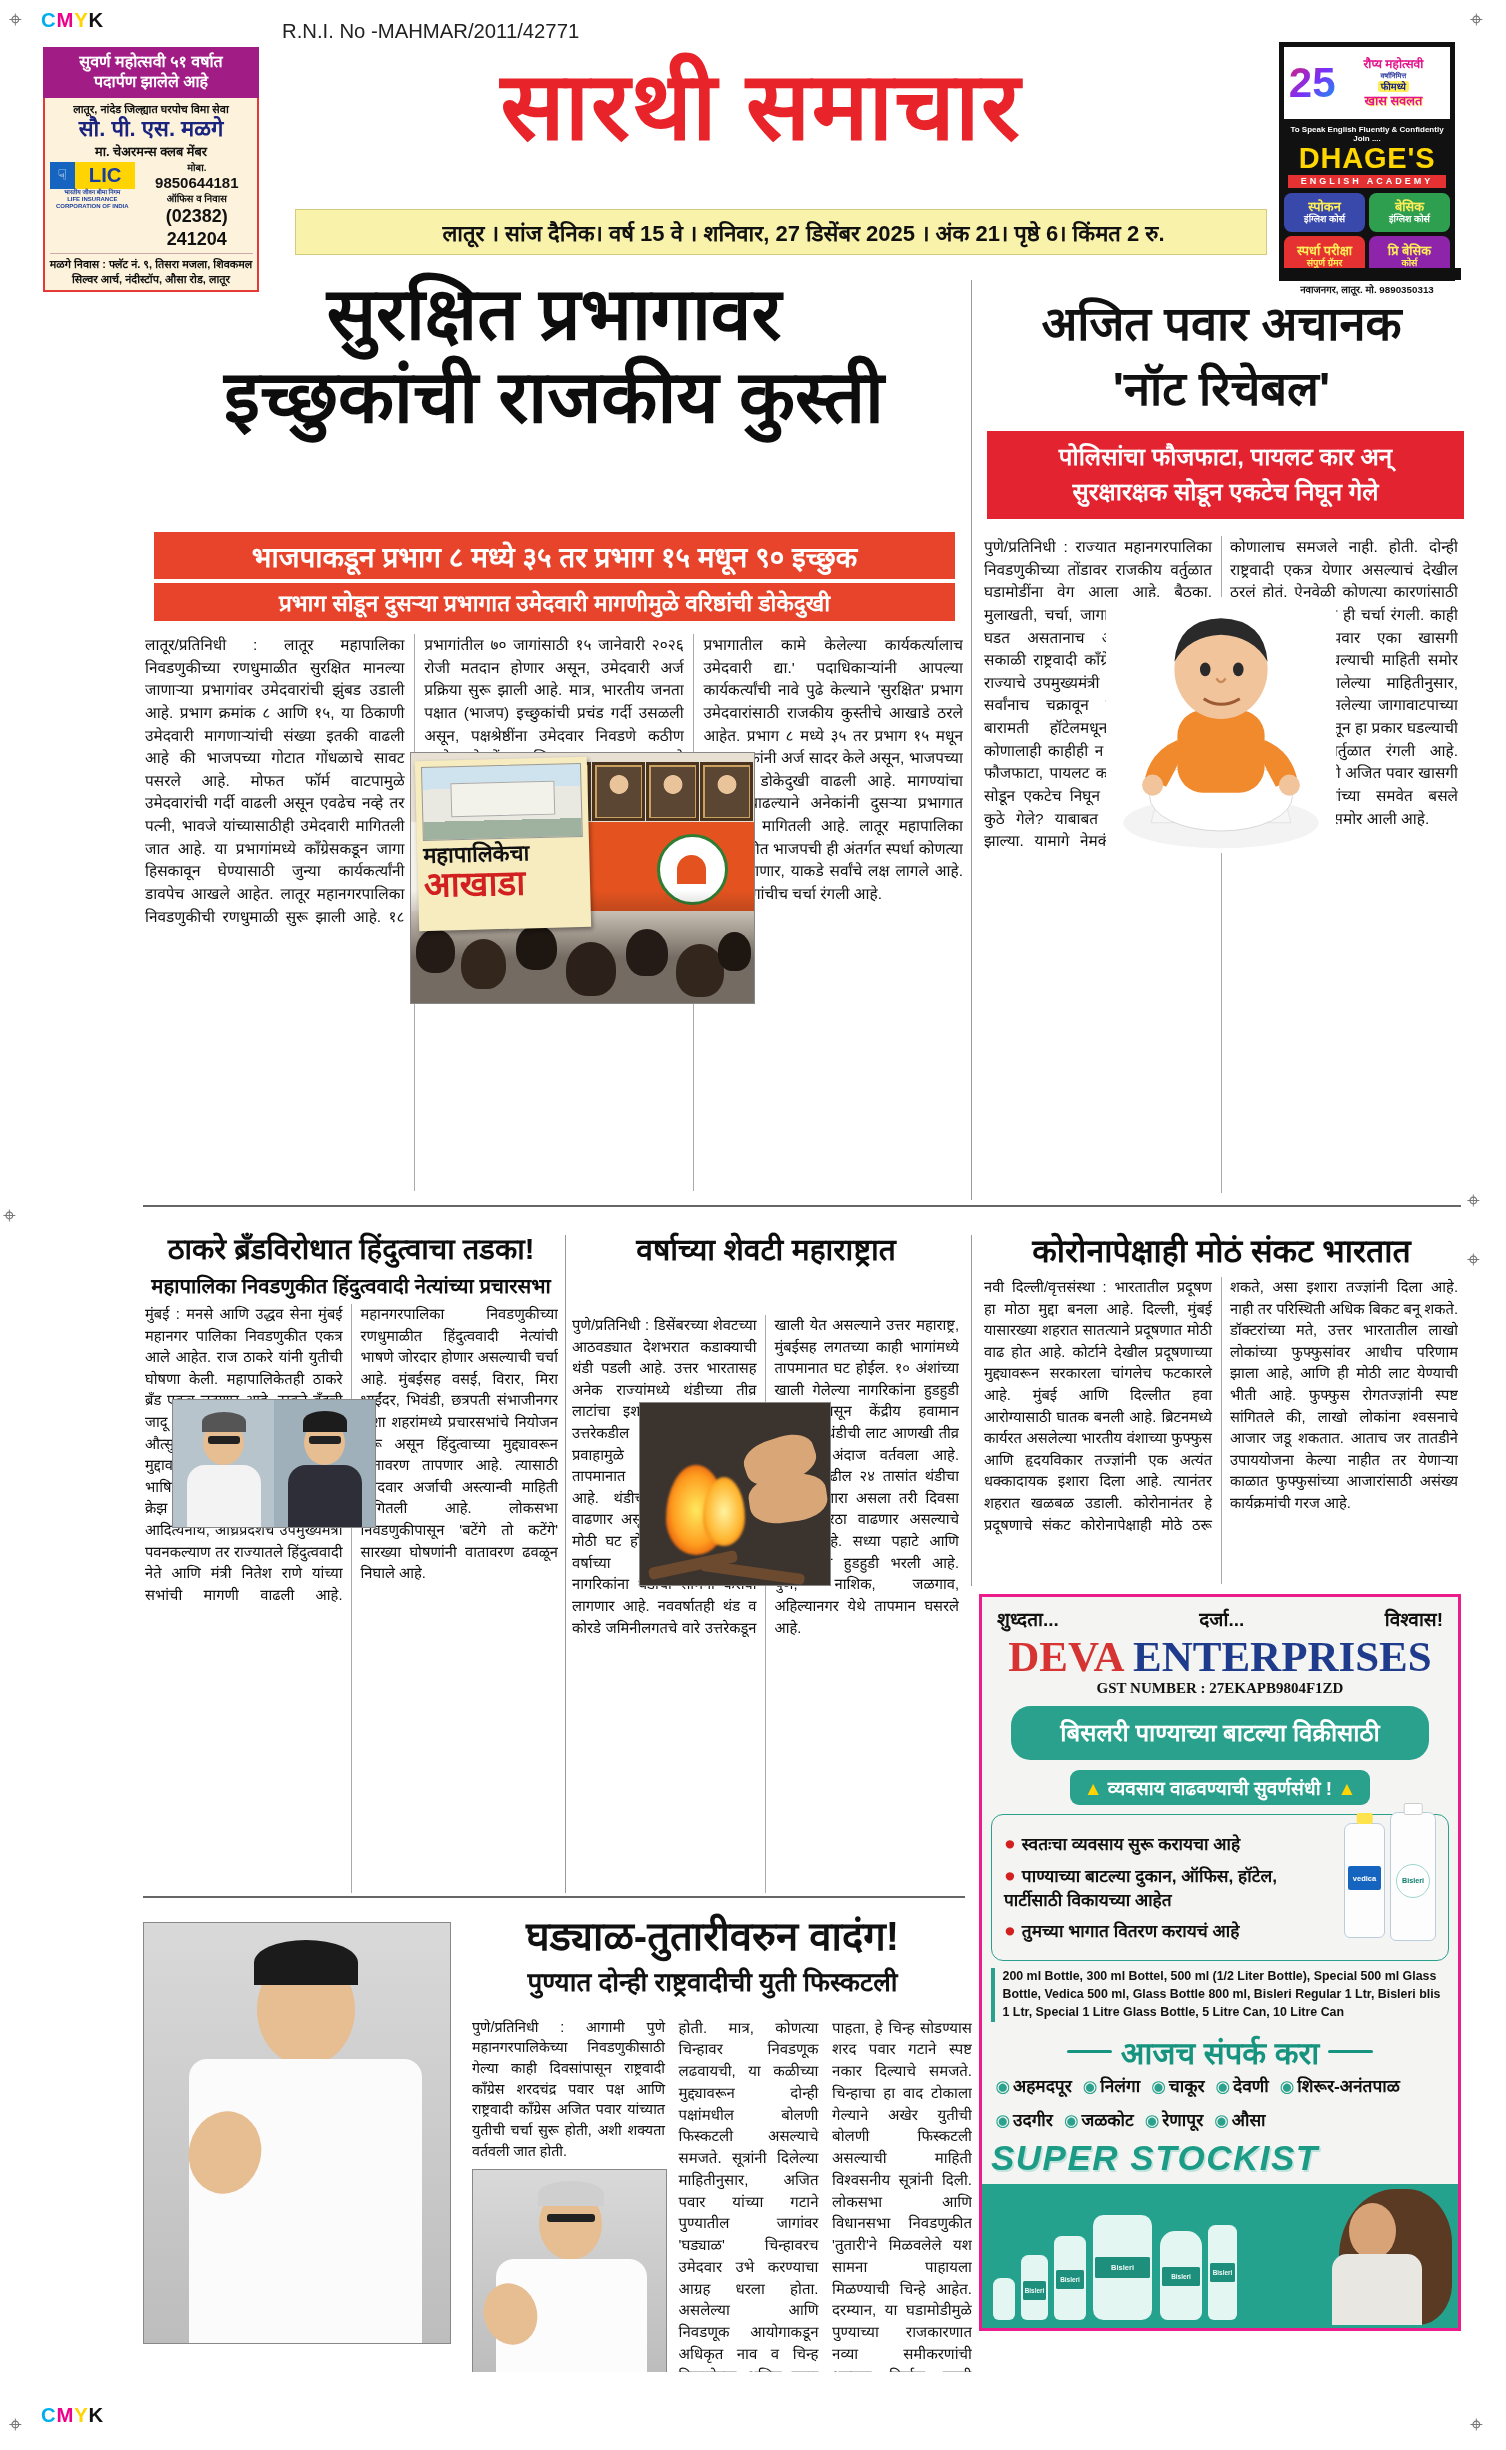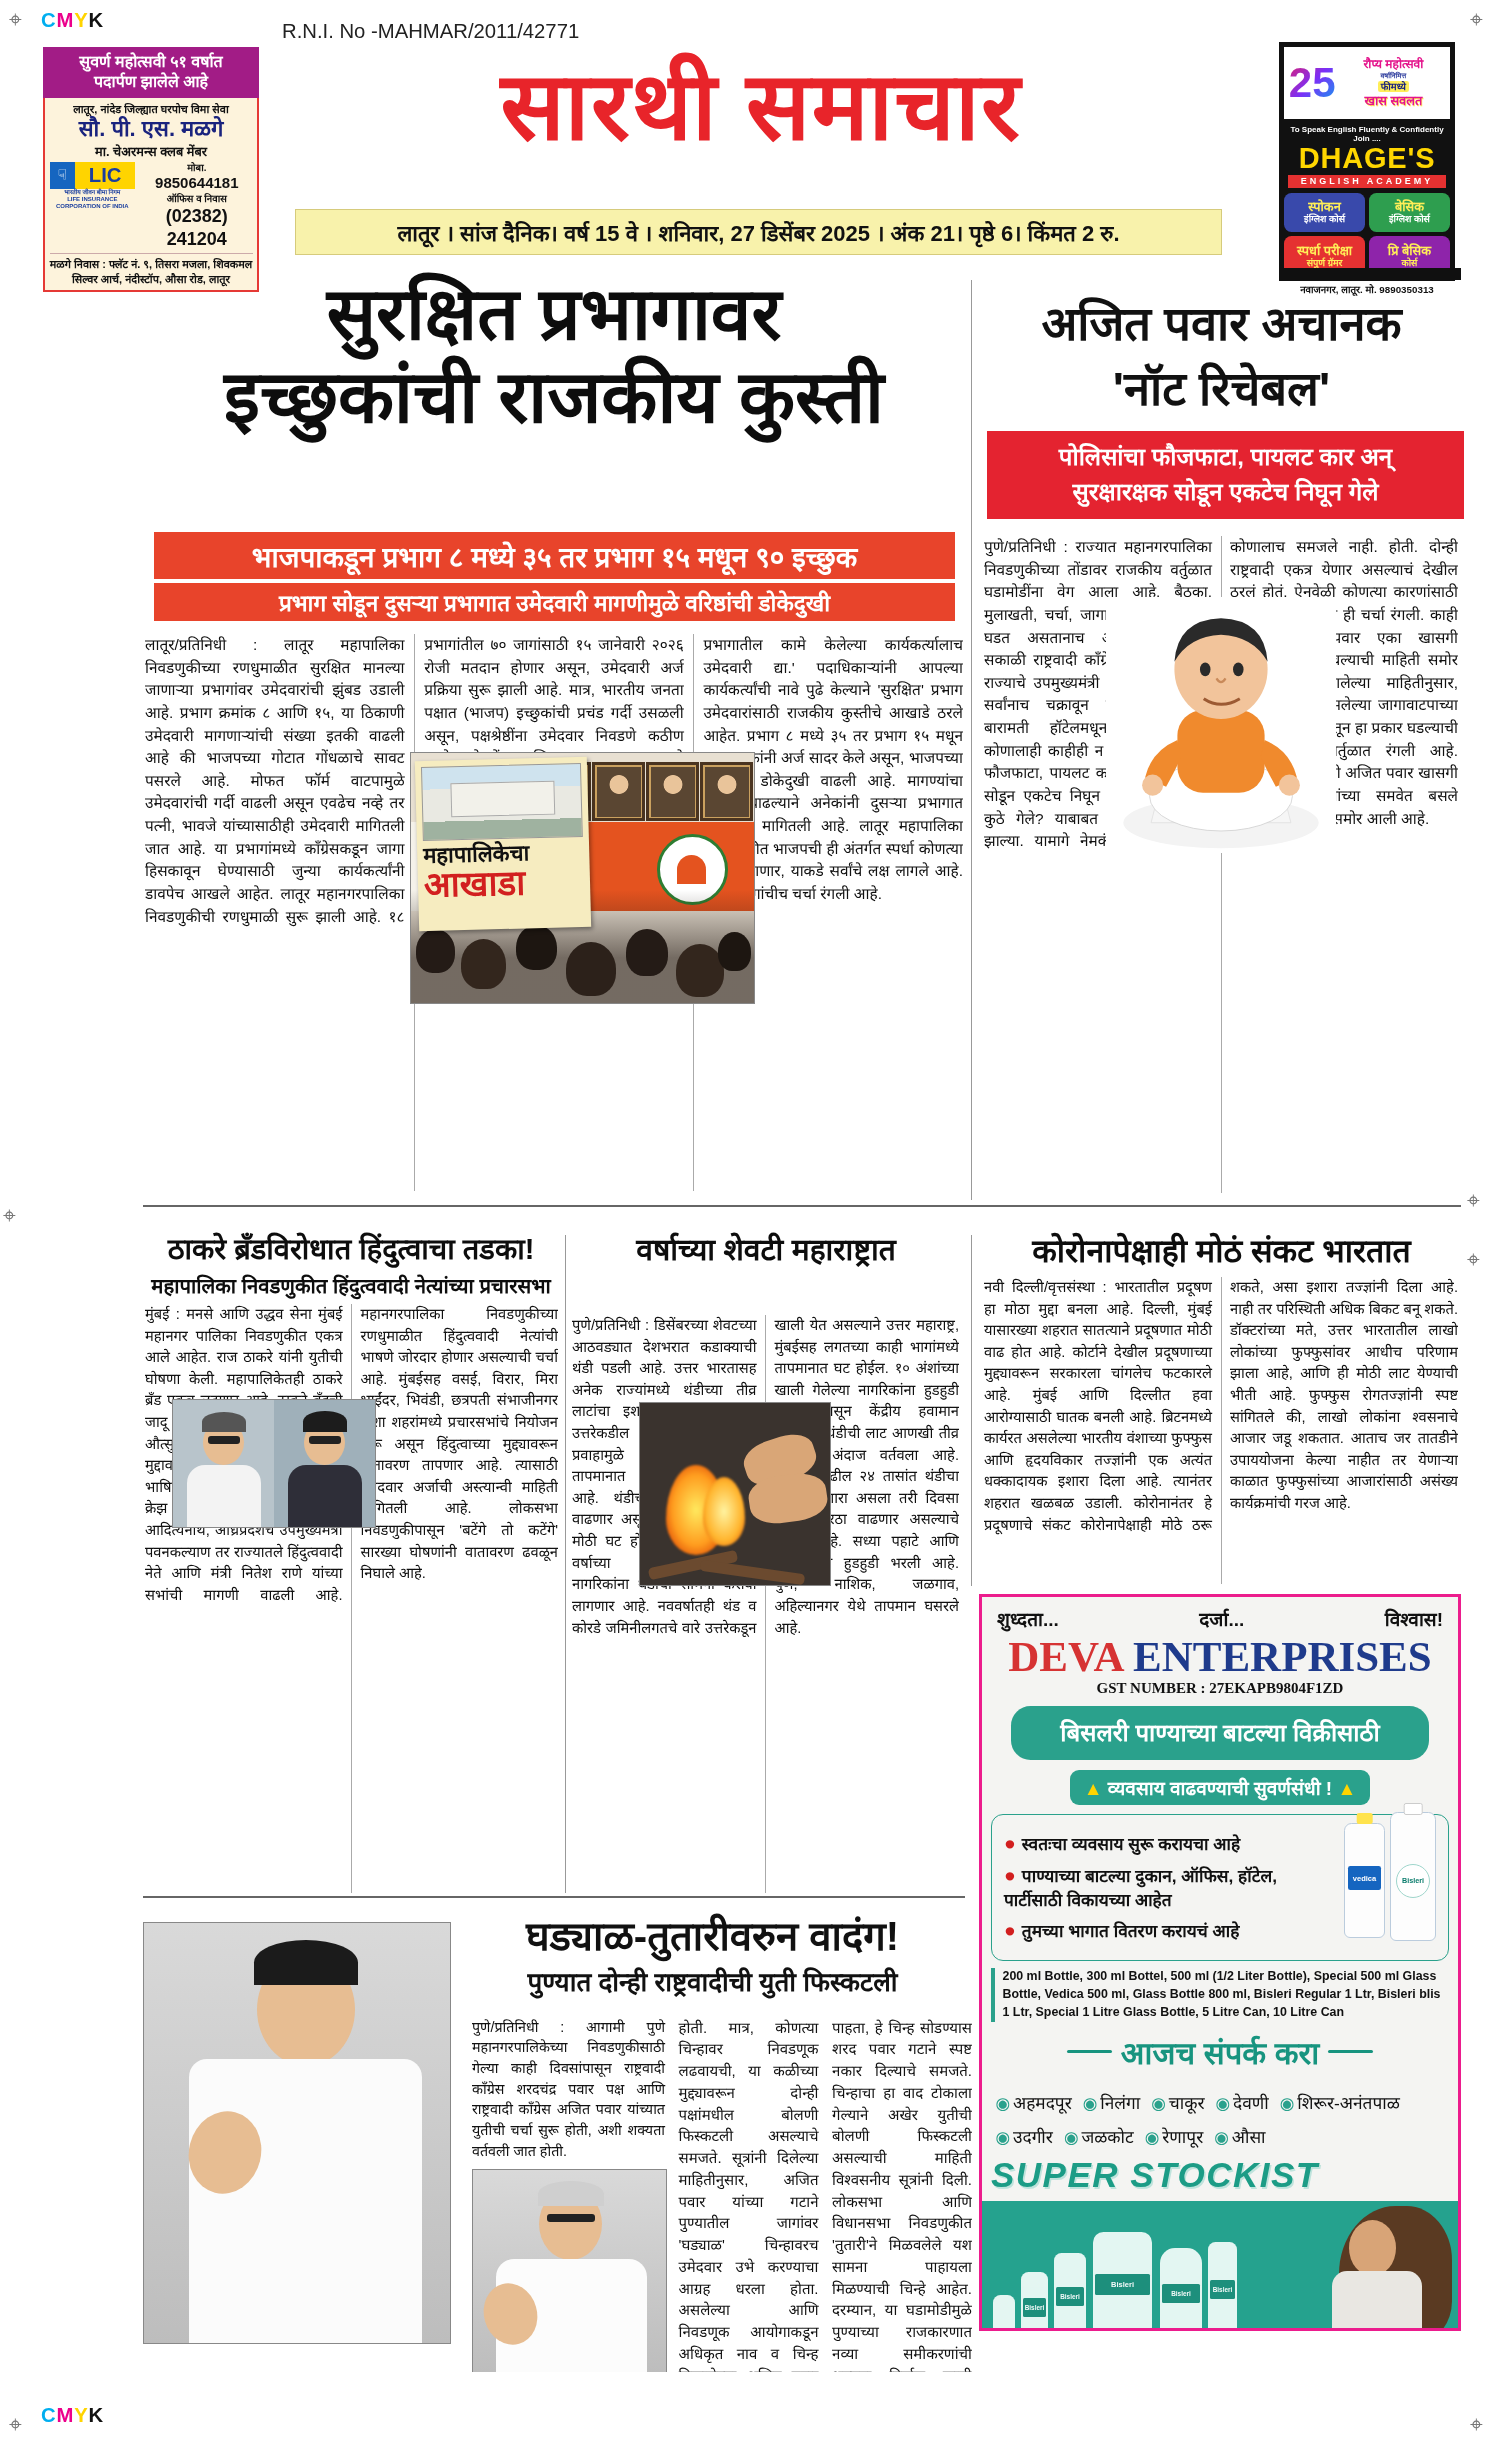--- a/index.html
+++ b/index.html
@@ -12,21 +12,21 @@
   .rule{position:absolute;background:#666;}
   
   #cmyk-top,#cmyk-bot{font-size:20.3px;font-weight:bold;letter-spacing:0.8px;}
   .cy{color:#00aeef}.mg{color:#ec008c}.yl{color:#ffd400}.bk{color:#111}
   #rni{font-size:20.3px;color:#222;}
   #contact{width:346px;text-align:center;font-size:17.3px;color:#111;}
   #contact .em{border-bottom:1.5px solid #222;padding-bottom:1.5px;display:inline-block;}
   #masthead{width:994px;text-align:center;font-size:95px;font-weight:800;color:#e8242a;
             letter-spacing:1.5px;line-height:1;white-space:nowrap;}
   #dateline{width:925px;height:44px;background:#f8f2ab;border:0.8px solid #d6cb7c;
-            font-size:22px;font-weight:bold;display:flex;align-items:center;justify-content:center;white-space:nowrap;}
+            font-size:22px;font-weight:bold;display:flex;align-items:center;justify-content:center;white-space:nowrap;padding-left:45px;}
   
   #ad-lic{width:216px;height:228px;font-size:11.3px;}
   #ad-lic .top{background:#a21c86;color:#fff;font-weight:bold;font-size:16px;line-height:1.3;
                text-align:center;padding:4.5px 1.5px;}
   #ad-lic .bodyx{background:#fdf3dc;border:2.3px solid #e53935;border-top:none;padding:3.8px 4.5px 3px 4.5px;text-align:center;}
   #ad-lic .nm{color:#1a237e;font-size:22px;font-weight:800;line-height:1.15;}
   #ad-lic .desig{font-size:12.8px;font-weight:bold;}
   .licwrap{display:flex;justify-content:center;align-items:flex-start;gap:6px;margin-top:2.3px;}
   .liclogo{width:89px;}
   .licrow{display:flex;}
@@ -104,21 +104,21 @@
   .dv-dot{color:#d21f1f;font-size:19.6px;margin-right:6px;}
   .bottle{position:absolute;background:#fdfdfd;border:0.8px solid #bcd;border-radius:7.5px 7.5px 6px 6px;}
   .bottle .cap{position:absolute;left:50%;transform:translateX(-50%);top:-10.5px;width:16.6px;height:10.5px;background:#ffe34d;border-radius:2.3px;}
   .bottle .lbl{position:absolute;left:3px;right:3px;top:38%;background:#1565c0;color:#fff;font-size:7.5px;
                text-align:center;border-radius:2.3px;padding:7.5px 0;font-weight:bold;}
   .bottle .lbl2{background:#fff;border:1.5px solid #9fd6cc;color:#0a7c6c;border-radius:50%;width:32px;height:32px;
                 position:absolute;left:50%;transform:translateX(-50%);top:40%;font-size:7.2px;display:flex;align-items:center;justify-content:center;font-weight:bold;}
   .dv-sizes{border-left:4.5px solid #2aa18c;margin-top:7.5px;padding-left:7.5px;font-size:12.4px;font-weight:bold;line-height:1.45;}
   .dv-contact{display:flex;align-items:center;justify-content:center;gap:9px;margin-top:9px;color:#17947f;font-weight:800;font-size:31px;white-space:nowrap;}
   .dv-dash{height:3px;width:45px;background:#17947f;border-radius:1.5px;}
-  .dv-locs{margin-top:18px;display:flex;flex-wrap:wrap;column-gap:19.6px;row-gap:4.5px;font-size:17.3px;font-weight:400;padding:0 4.5px;gap:11px;}
+  .dv-locs{margin-top:1px;display:flex;flex-wrap:wrap;column-gap:19.6px;row-gap:4.5px;font-size:17.3px;font-weight:700;padding:0 4.5px;gap:11px;}
   .dv-pin{color:#2aa18c;font-size:16.6px;margin-right:3px;}
   .dv-super{margin-top:7.5px;font-size:35px;font-weight:800;color:#1c9c86;letter-spacing:1.5px;text-shadow:1.5px 1.5px 0 #bfe3dc;font-style:italic;}
   .dv-band{position:relative;margin:6px -9px -7.5px -9px;height:190px;background:#25a28e;overflow:hidden;}
   .wbottle{position:absolute;background:#eefbf8;border-radius:7.5px 7.5px 6px 6px;opacity:.95;}
   .wbottle .wlbl{position:absolute;left:2.3px;right:2.3px;top:40%;background:#1d8f7c;color:#fff;font-size:6.4px;text-align:center;border-radius:1.5px;padding:6px 0;font-weight:bold;}
   .lady{position:absolute;right:6px;top:4.5px;width:143px;height:136px;}
   .lady .hair{position:absolute;right:0;top:0;width:113px;height:136px;border-radius:50% 40% 30% 50%;background:#5a3a22;}
   .lady .face{position:absolute;right:56px;top:13.6px;width:47px;height:56px;border-radius:50%;background:#d8a477;}
   .lady .top{position:absolute;right:30px;top:65px;width:90px;height:71px;border-radius:15px 15px 0 0;background:#e9e7e2;}
   

